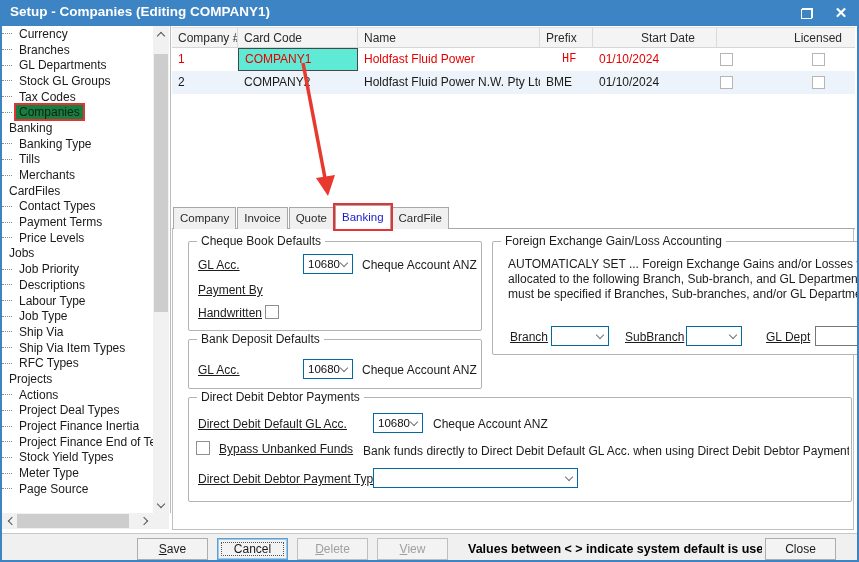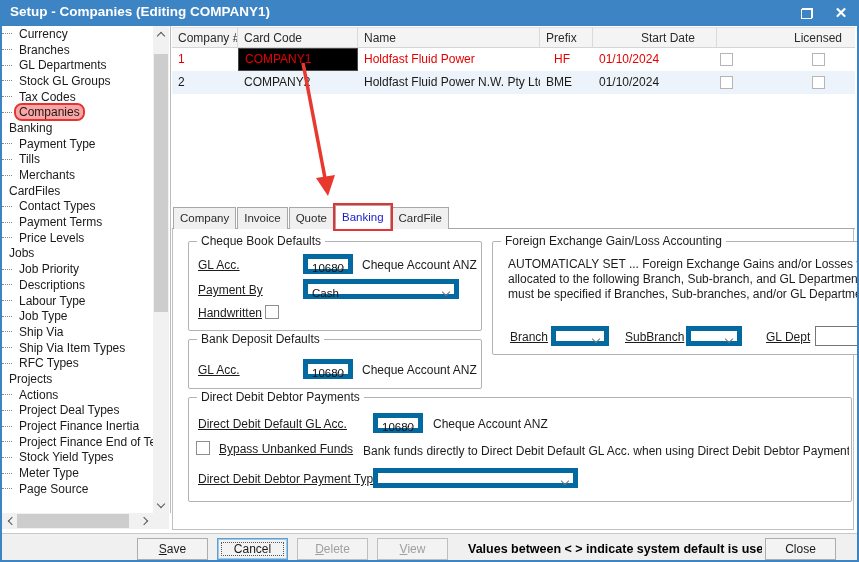--- a/index.html
+++ b/index.html
@@ -23,21 +23,21 @@
   .ic-restore::before { content:""; position:absolute; right:0; top:0; width:9px; height:8px; border:1.5px solid #fff; }
   .ic-restore::after { content:""; position:absolute; left:0; bottom:0; width:9px; height:8px; border:1.5px solid #fff; background:#3d84c4; }
 
   
   .tree { position:absolute; left:2px; top:26px; width:151px; height:487px; overflow:hidden; background:#fff; font-size:12px; color:#1a1a1a; }
   .titem { height:15.7px; display:flex; align-items:center; white-space:nowrap; cursor:default; }
   .titem.root { padding-left:4px; }
   .titem.child { }
   .stub { display:inline-block; width:10px; height:1px; border-top:1px dotted #8a8a8a; margin-right:4px; flex:none; }
   .tlabel { padding:0 3px; line-height:14px; }
-  .titem.sel .tlabel { background:#fca5a5; outline:2px solid #e23434;border-radius:6px; }
+  .titem.sel .tlabel { background:#15803d; outline:2px solid #e23434; }
 
   
   .vscroll { position:absolute; left:153px; top:26px; width:16px; height:487px; background:#f1f1f1; }
   .hscroll { position:absolute; left:2px; top:513px; width:151px; height:16px; background:#f1f1f1; }
   .corner  { position:absolute; left:153px; top:513px; width:16px; height:16px; background:#f1f1f1; }
   .sbtn { position:absolute; display:flex; align-items:center; justify-content:center; width:16px; height:16px; }
   .vthumb { position:absolute; left:1px; top:28px; width:14px; height:258px; background:#cdcdcd; }
   .hthumb { position:absolute; left:15px; top:1px; width:112px; height:14px; background:#cdcdcd; }
   .chv { display:inline-block; width:6px; height:6px; border-right:1.5px solid #555; border-bottom:1.5px solid #555; }
   .chv.up { transform:rotate(-135deg); margin-top:3px; }
@@ -50,37 +50,37 @@
   
   .grid { position:absolute; left:172px; top:26px; width:683px; height:180px; overflow:hidden; font-size:12px; }
   .ghead { position:absolute; left:0; top:1px; width:687px; height:21px; background:#f4f4f4; border-bottom:1px solid #d5d5d5; border-top:1px solid #e3e3e3; }
   .gh { position:absolute; top:0; height:20px; line-height:20px; padding-left:6px; color:#2b2b2b; border-right:1px solid #dadada; white-space:nowrap; overflow:hidden; }
   .gh.ctr { text-align:center; padding-left:0; }
   .grow { position:absolute; left:0; width:687px; height:23px; background:#fff; }
   .grow.alt { background:#ecf3fa; }
   .grow.red .gc { color:#e60000; }
   .gc { position:absolute; top:0; height:23px; line-height:23px; padding-left:6px; color:#1a1a1a; white-space:nowrap; overflow:hidden; }
   .gc.ctr { display:flex; align-items:center; justify-content:center; padding-left:0; }
-  .gc.selcell { background:#000000; border:1px solid #474747; line-height:21px; }
+  .gc.selcell { background:#5eead4; border:1px solid #474747; line-height:21px; }
   .cb { display:inline-block; width:13px; height:13px; background:#fff; border:1px solid #b5b5b5; }
 
   
   .tabline { position:absolute; left:172px; top:228px; width:683px; height:1px; background:#a8a8a8; }
   .tabbar { position:absolute; left:173px; top:206px; height:23px; display:flex; align-items:flex-end; z-index:5; }
   .tab { height:22px; line-height:21px; padding:0 6px; font-size:11.5px; color:#2b2b2b; background:#f0f0f0; border:1px solid #a8a8a8; border-bottom:none; margin-right:1px; cursor:pointer; }
   .tab.active { height:24px; line-height:23px; background:#fff; color:#1a1ace; position:relative; z-index:6; outline:2px solid #e23434; outline-offset:0; }
 
   .tabpage { position:absolute; left:172px; top:229px; width:682px; height:301px; background:#fff; border:1px solid #c0c0c0; border-top:none; overflow:hidden; }
 
   
   .group { position:absolute; border:1px solid #b2b2b2; border-radius:2px; background:#fff; }
   .legend { position:absolute; top:-8px; left:8px; background:#fff; padding:0 4px; font-size:12px; color:#1c1c1c; white-space:nowrap; }
   .lbl { position:absolute; font-size:12px; color:#1c1c1c; white-space:nowrap;text-decoration:underline; }
   .desc { position:absolute; font-size:12px; color:#1c1c1c; white-space:nowrap; overflow:hidden; }
-  .combo { position:absolute; height:20px; background:#fff; border:5px solid #0369a1; font-size:11.5px; color:#111; line-height:18px; padding-left:4px; cursor:pointer; }
+  .combo { position:absolute; height:20px; background:#fff; border:1px solid #0369a1; font-size:11.5px; color:#111; line-height:18px; padding-left:4px; cursor:pointer; }
   .combo .cchv { position:absolute; right:5px; top:5px; width:6px; height:6px; border-right:1.4px solid #737373; border-bottom:1.4px solid #737373; transform:rotate(45deg); }
   .tinput { position:absolute; height:20px; background:#fff; border:1px solid #767676; }
   .fxline { font-size:12px; line-height:15px; color:#1c1c1c; white-space:nowrap; }
   .fxlines { position:absolute; left:508px; top:257px; width:352px; overflow:hidden; }
   .ckbx { position:absolute; width:14px; height:14px; background:#fff; border:1px solid #8f8f8f; }
 
   
   .footer { position:absolute; left:2px; top:533px; width:855px; height:27px; background:#f0f0f0; border-top:1px solid #c9c9c9; z-index:10; }
   .btn { position:absolute; top:4px; width:71px; height:22px; background:#f3f3f3; border:1px solid #adadad; font-size:12px; color:#1a1a1a; text-align:center; line-height:20px; cursor:pointer; }
   .btn .bl { display:block; }
@@ -131,21 +131,21 @@
       </div>
       <div class="titem child sel">
         <span class="stub"></span>
         <span class="tlabel">Companies</span>
       </div>
       <div class="titem root">
         <span class="tlabel">Banking</span>
       </div>
       <div class="titem child">
         <span class="stub"></span>
-        <span class="tlabel">Payment Type</span>
+        <span class="tlabel">Banking Type</span>
       </div>
       <div class="titem child">
         <span class="stub"></span>
         <span class="tlabel">Tills</span>
       </div>
       <div class="titem child">
         <span class="stub"></span>
         <span class="tlabel">Merchants</span>
       </div>
       <div class="titem root">
@@ -255,21 +255,21 @@
         <div class="gh" style="left: 186px; width: 182px;">Name</div>
         <div class="gh" style="left: 368px; width: 53px;">Prefix</div>
         <div class="gh" style="left: 421px; width: 82px; margin-left: 42px;">Start Date</div>
         <div class="gh ctr" style="left: 606px; width: 81px;">Licensed</div>
       </div>
     <div id="grows">
         <div class="grow red" style="top: 22px;">
           <div class="gc" style="left: 0px; width: 66px;">1</div>
           <div class="gc selcell" style="left: 66px; width: 120px;">COMPANY1</div>
           <div class="gc" style="left: 186px; width: 182px;">Holdfast Fluid Power</div>
-          <div class="gc" style="left: 376px; width: 53px;">HF</div>
+          <div class="gc" style="left: 384px; width: 53px; font-family: Liberation Mono, monospace;">HF</div>
           <div class="gc" style="left: 421px; width: 82px;">01/10/2024</div>
           <div class="gc ctr" style="left: 503px; width: 103px;">
             <span class="cb"></span>
           </div>
           <div class="gc ctr" style="left: 606px; width: 81px;">
             <span class="cb"></span>
           </div>
         </div>
         <div class="grow alt" style="top: 45px;">
           <div class="gc" style="left: 0px; width: 66px;">2</div>
@@ -297,21 +297,20 @@
     </div>
   <div class="tabpage"></div>
 
   <div class="group" style="left:188px; top:241px; width:294px; height:90px;">
     <span class="legend">Cheque Book Defaults</span>
   </div>
   <span class="lbl" style="left:198px; top:258px;">GL Acc.</span>
   <div class="combo" style="left:303px; top:254px; width:50px;"><span>10680</span><span class="cchv"></span></div>
   <span class="desc" style="left:362px; top:258px; width:119px;">Cheque Account ANZ</span>
   <span class="lbl" style="left:198px; top:283px;">Payment By</span>
-  <div class="combo" style="left:303px; top:279px; width:156px;"><span>Cash</span><span class="cchv"></span></div>
   <span class="lbl" style="left:198px; top:306px;">Handwritten</span>
   <span class="ckbx" style="left:265px; top:305px;"></span>
 
   <div class="group" style="left:492px; top:241px; width:380px; height:114px;">
     <span class="legend">Foreign Exchange Gain/Loss Accounting</span>
   </div>
   <div class="fxlines" id="fxlines">
       <div class="fxline">AUTOMATICALY SET ... Foreign Exchange Gains and/or Losses will be</div>
       <div class="fxline">allocated to the following Branch, Sub-branch, and GL Department.  These</div>
       <div class="fxline">must be specified if Branches, Sub-branches, and/or GL Departments are</div>

